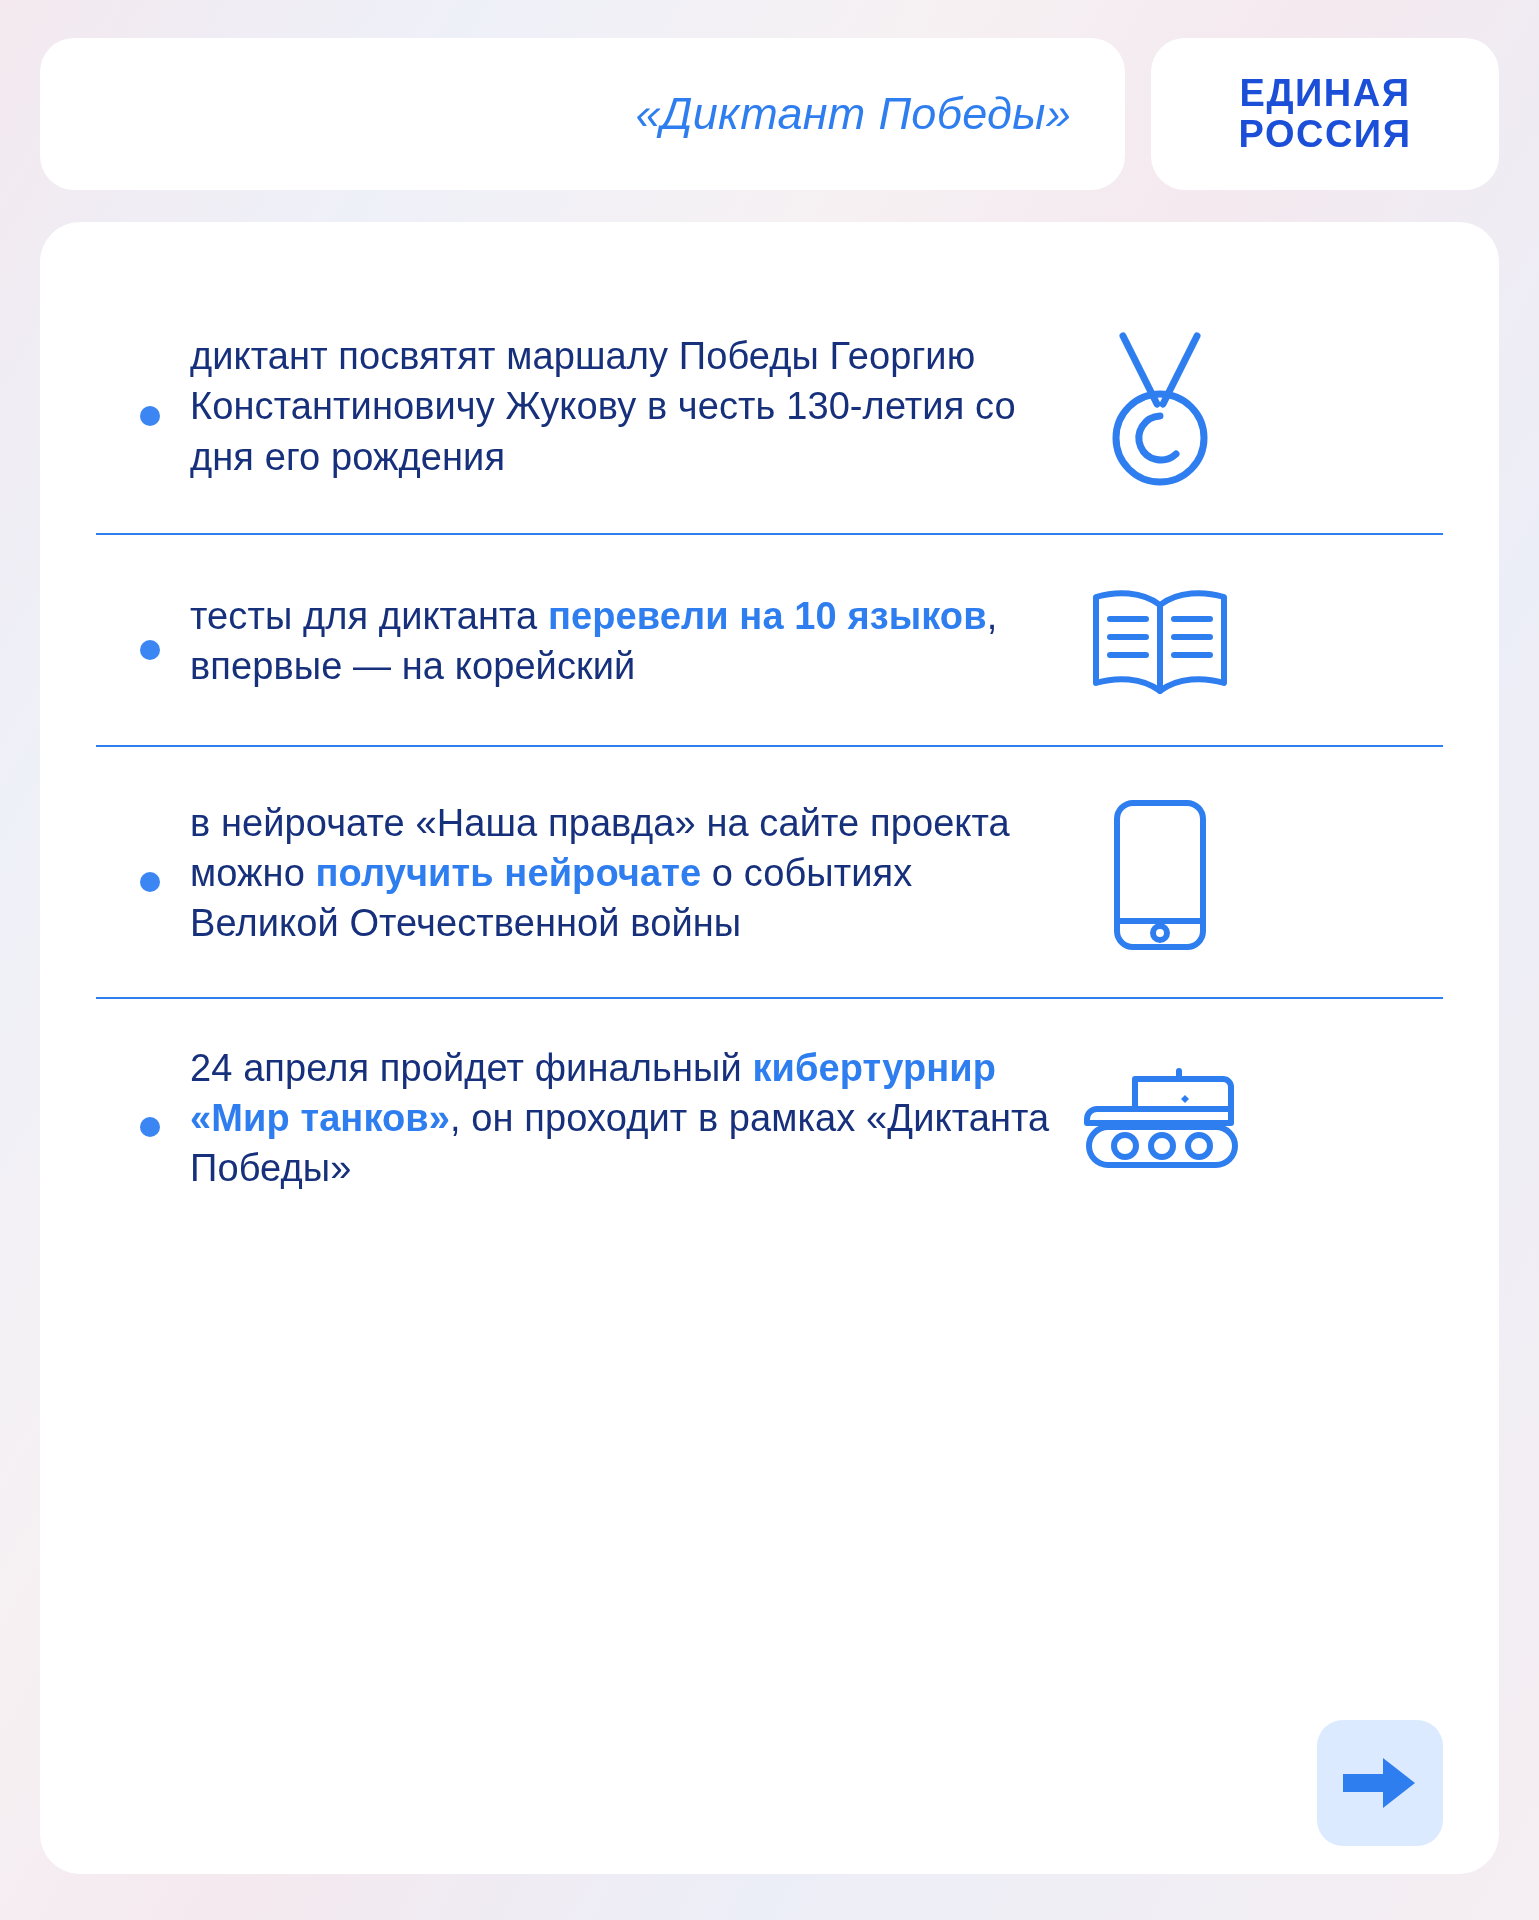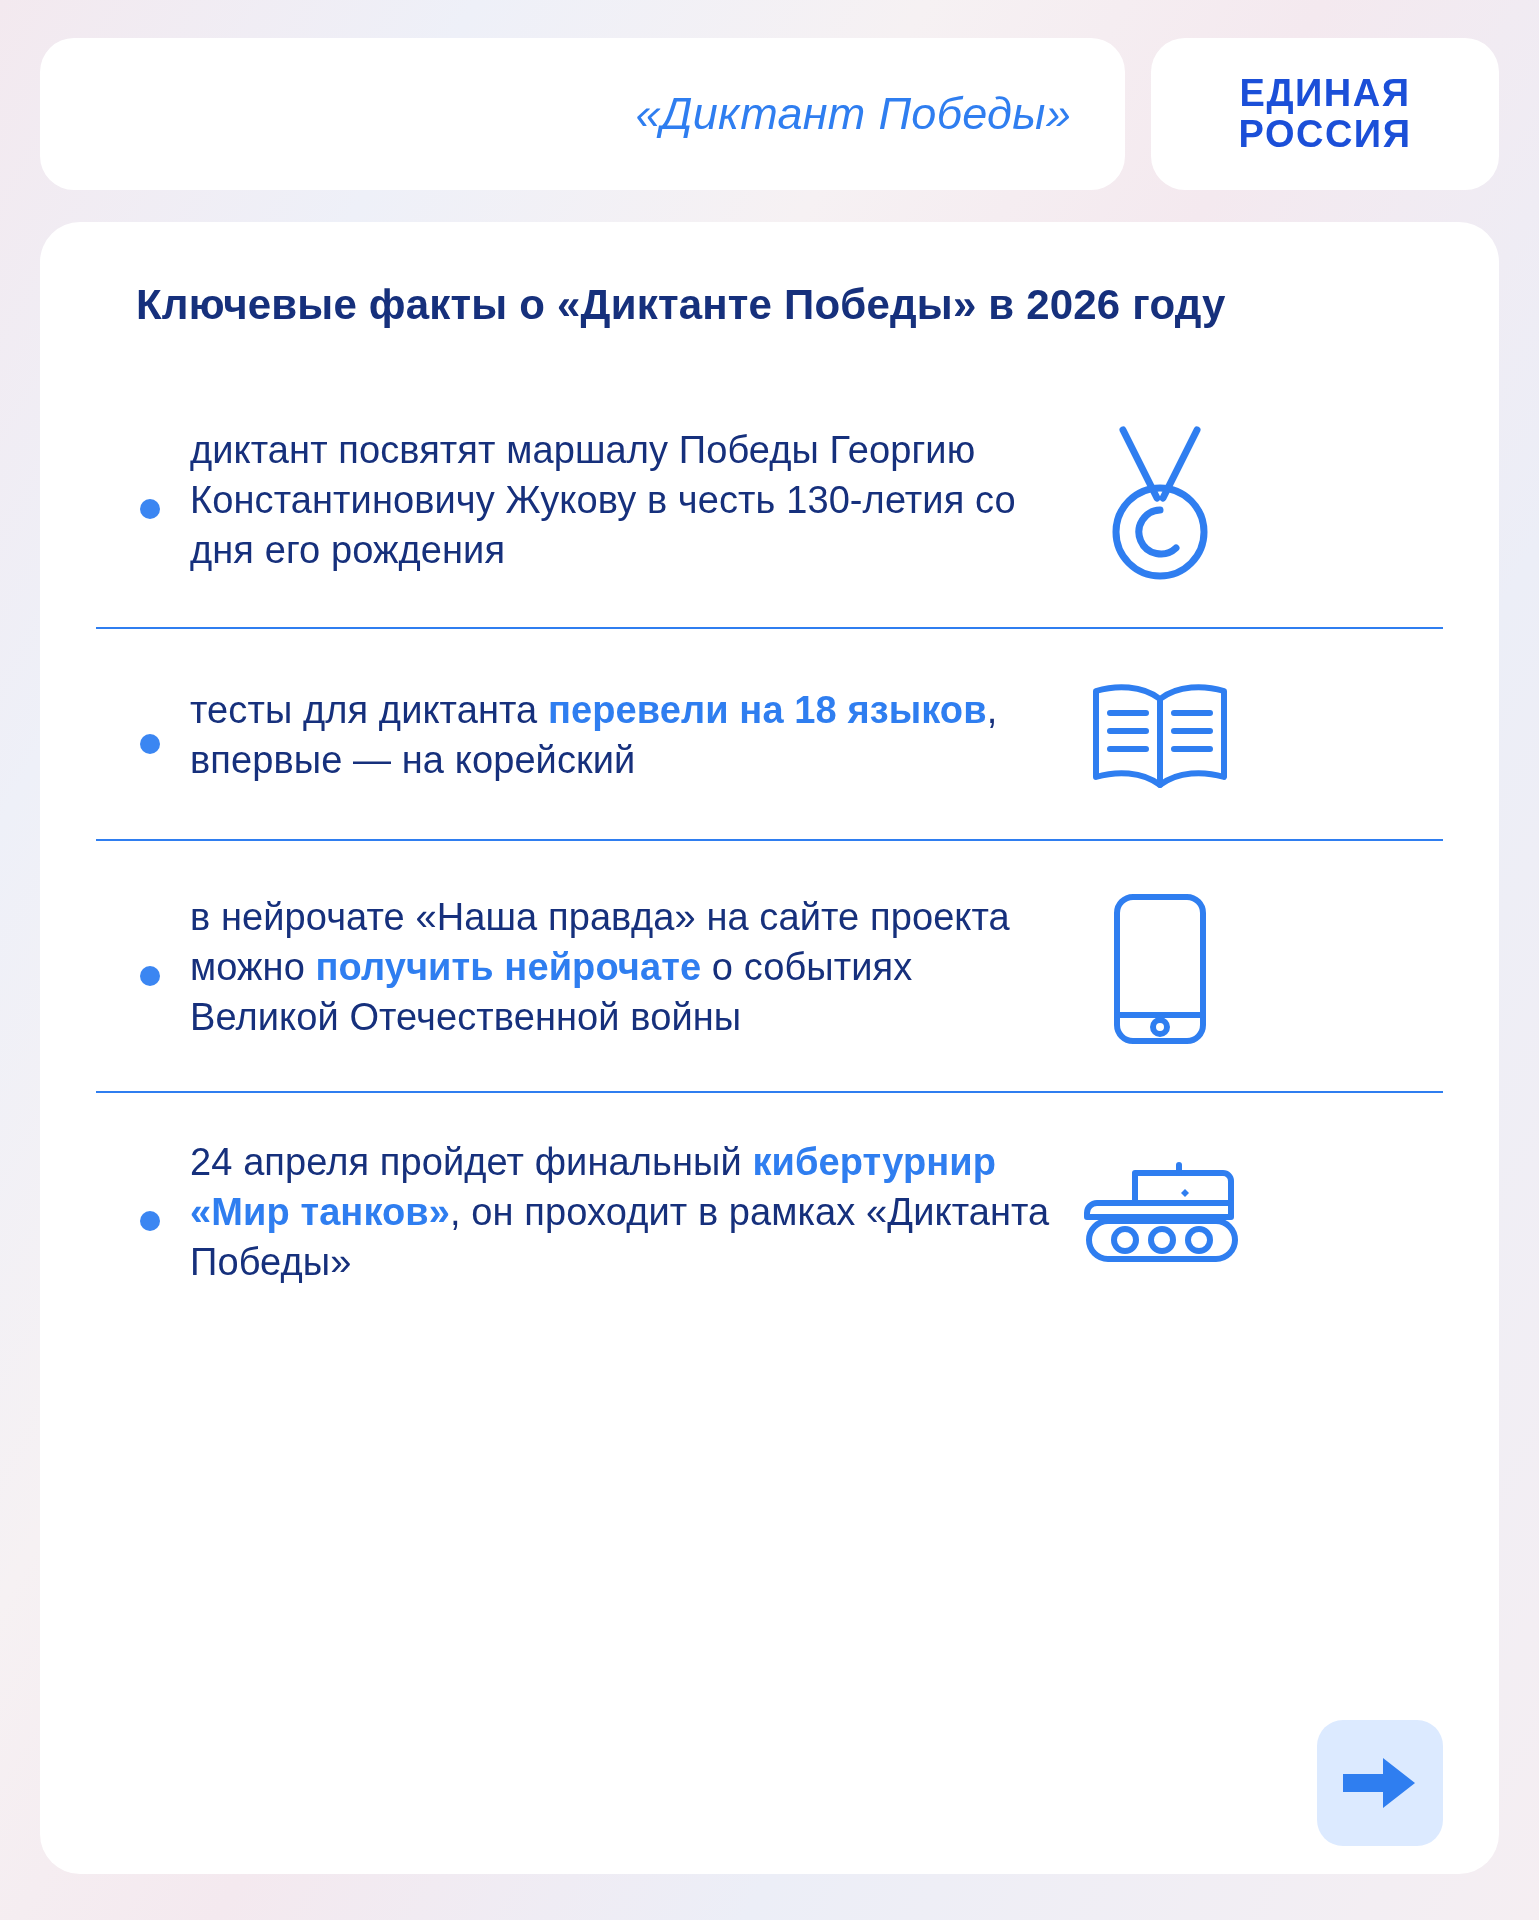--- a/index.html
+++ b/index.html
@@ -145,40 +145,39 @@
     <div class="title-card">
       <div class="title-text">«Диктант Победы»</div>
     </div>
     <div class="logo-card">
       <div class="logo-line">ЕДИНАЯ</div>
       <div class="logo-line">РОССИЯ</div>
     </div>
   </div>
 
   <div class="main-card">
-    <h1 class="main-title">Ключевые факты о «Диктанте Победы» в 2026 году</h1>
 
     <ul class="facts">
 
       <li class="fact">
         <span class="bullet"></span>
         <div class="fact-text"><span>диктант посвятят маршалу Победы Георгию Константиновичу Жукову в честь 130-летия со дня его рождения</span></div>
         <div class="fact-icon">
           <svg width="150" height="165" viewBox="0 0 150 165" fill="none" stroke="#2f7ef0" stroke-width="7" stroke-linecap="round" stroke-linejoin="round">
             <path d="M38 10 L72 78"></path>
             <path d="M112 10 L78 78"></path>
             <circle cx="75" cy="112" r="44"></circle>
             <path d="M75 90 a22 22 0 1 0 16 38" stroke-width="7"></path>
           </svg>
         </div>
       </li>
 
       <li class="fact">
         <span class="bullet"></span>
-        <div class="fact-text"><span>тесты для диктанта </span><b>перевели на 18 языков</b><span>, впервые — на корейский</span></div>
+        <div class="fact-text"><span>тесты для диктанта </span><b>перевели на 10 языков</b><span>, впервые — на корейский</span></div>
         <div class="fact-icon">
           <svg width="160" height="120" viewBox="0 0 160 120" fill="none" stroke="#2f7ef0" stroke-width="6" stroke-linecap="round" stroke-linejoin="round">
             <path d="M80 22 C62 8 36 8 16 14 L16 100 C36 94 62 94 80 108 C98 94 124 94 144 100 L144 14 C124 8 98 8 80 22 Z"></path>
             <path d="M80 22 L80 108"></path>
             <path d="M30 36 H66 M30 54 H66 M30 72 H66"></path>
             <path d="M94 36 H130 M94 54 H130 M94 72 H130"></path>
           </svg>
         </div>
       </li>
 

